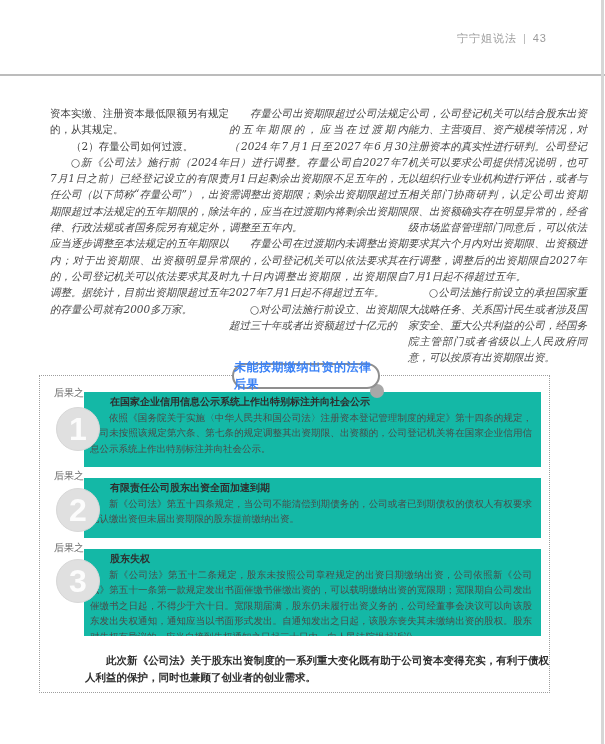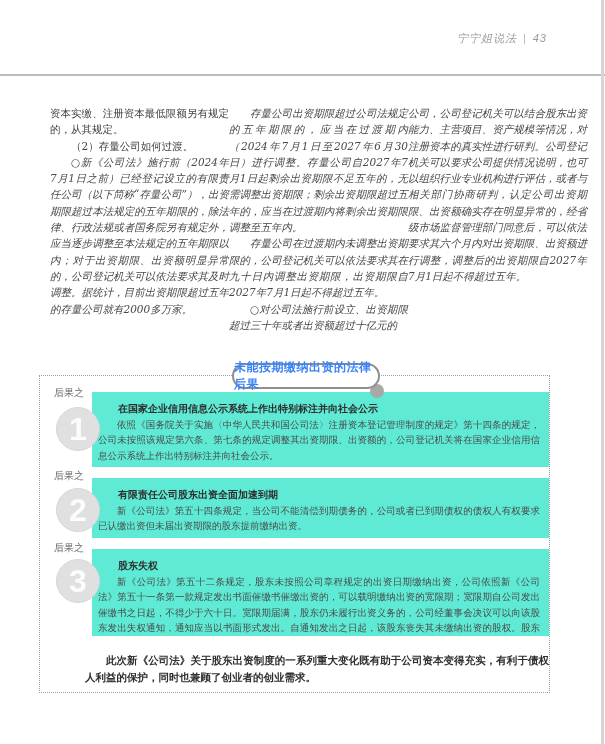--- a/index.html
+++ b/index.html
@@ -2,21 +2,21 @@
 <html><head>
 <meta charset="utf-8">
 <style>
   html,body{margin:0;padding:0;}
   body{width:605px;height:744px;background:#ffffff;position:relative;overflow:hidden;
        font-family:"Liberation Sans",sans-serif;}
   .page{position:absolute;inset:0;background:#fff;}
   .page-edge{position:absolute;top:0;right:1px;width:3px;height:100%;background:#d6d6d6;}
 
   
-  .header{position:absolute;top:31px;right:58px;font-size:11px;color:#9b9b9b;letter-spacing:1px;font-style:italic;}
+  .header{position:absolute;top:31px;right:58px;font-size:11px;color:#9b9b9b;letter-spacing:1px;}
   .header .sep{margin:0 6px;color:#b5b5b5;}
   .rule{position:absolute;top:74px;left:0;width:100%;height:2px;background:#bcbcbc;}
 
   
   .columns{position:absolute;top:105px;left:35px;width:552px;display:flex;justify-content:flex-end;}
   .col{width:179px;}
   .col p{margin:0;font-size:10.5px;line-height:16.3px;text-align:justify;color:#3f3f3f;
          font-family:"DejaVu Serif",serif;}
   .col p.ind{text-indent:2em;}
   .col p.kai{font-style:italic;color:#474747;}
@@ -29,22 +29,22 @@
         display:flex;align-items:center;justify-content:center;
         font-size:12px;font-weight:bold;color:#3b82f6;letter-spacing:0.5px;box-sizing:border-box;}
   .pill-dot{position:absolute;top:8px;left:330px;width:14px;height:14px;border-radius:50%;
             background:#a8a8a8;z-index:1;}
 
   .c-label{position:absolute;left:14px;font-size:10px;color:#686868;}
   .c-badge{position:absolute;left:16px;width:44px;height:44px;border-radius:50%;
            background:#e0e0e0;border:1px solid #d7d7d7;box-sizing:border-box;
            display:flex;align-items:center;justify-content:center;
            font-size:32px;font-weight:bold;color:#fcfcfc;z-index:1;}
-  .c-content{position:absolute;left:52px;width:457px;background:#5eead4;box-sizing:border-box;
-             padding:9px 9px 5px 6px;overflow:hidden;}
+  .c-content{position:absolute;left:44px;width:457px;background:#14b8a6;box-sizing:border-box;
+             padding:2px 9px 5px 6px;overflow:hidden;}
   .c-content h4{margin:0;font-size:10px;font-weight:bold;color:#2e2e2e;
                 line-height:15.5px;text-indent:2em;}
   .c-content p{margin:0;font-size:9.5px;line-height:15.5px;color:#4a4a4a;
                text-align:justify;text-indent:2em;}
 
   .lbl1{top:10px;} .bdg1{top:31px;} .cnt1{top:16px;height:75px;}
   .lbl2{top:93px;} .bdg2{top:112px;} .cnt2{top:102px;height:60px;}
   .lbl3{top:165px;} .bdg3{top:183px;} .cnt3{top:173px;height:87px;}
 
   .summary{position:absolute;left:41px;top:272px;width:464px;margin:4px;
@@ -67,20 +67,21 @@
       <p class="ind">（2）存量公司如何过渡。</p>
       <p class="ind kai">○新《公司法》施行前（2024年7月1日之前）已经登记设立的有限责任公司（以下简称“存量公司”），出资期限超过本法规定的五年期限的，除法律、行政法规或者国务院另有规定外，应当逐步调整至本法规定的五年期限以内；对于出资期限、出资额明显异常的，公司登记机关可以依法要求其及时调整。据统计，目前出资期限超过五年的存量公司就有2000多万家。</p>
     </div>
     <div class="col">
       <p class="ind kai">存量公司出资期限超过公司法规定的五年期限的，应当在过渡期内（2024年7月1日至2027年6月30日）进行调整。存量公司自2027年7月1日起剩余出资期限不足五年的，无需调整出资期限；剩余出资期限超过五年的，应当在过渡期内将剩余出资期限调整至五年内。</p>
       <p class="ind kai">存量公司在过渡期内未调整出资期限的，公司登记机关可以依法要求其在九十日内调整出资期限，出资期限自2027年7月1日起不得超过五年。</p>
       <p class="ind kai">○对公司法施行前设立、出资期限超过三十年或者出资额超过十亿元的</p>
     </div>
     <div class="col">
       <p class="kai">公司，公司登记机关可以结合股东出资能力、主营项目、资产规模等情况，对注册资本的真实性进行研判。公司登记机关可以要求公司提供情况说明，也可以组织行业专业机构进行评估，或者与相关部门协商研判，认定公司出资期限、出资额确实存在明显异常的，经省级市场监督管理部门同意后，可以依法要求其六个月内对出资期限、出资额进行调整，调整后的出资期限自2027年7月1日起不得超过五年。</p>
+      <p class="ind kai">○公司法施行前设立的承担国家重大战略任务、关系国计民生或者涉及国家安全、重大公共利益的公司，经国务院主管部门或者省级以上人民政府同意，可以按原有出资期限出资。</p>
     </div>
   </div>
 
   <div class="law-box">
     <div class="pill">未能按期缴纳出资的法律后果</div>
     <div class="pill-dot"></div>
 
     <div class="c-label lbl1">后果之</div>
     <div class="c-badge bdg1">1</div>
     <div class="c-content cnt1">

